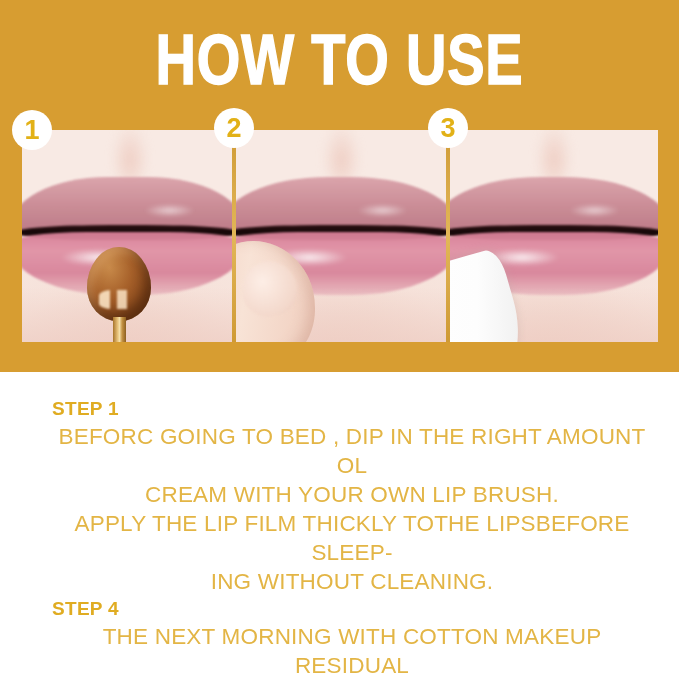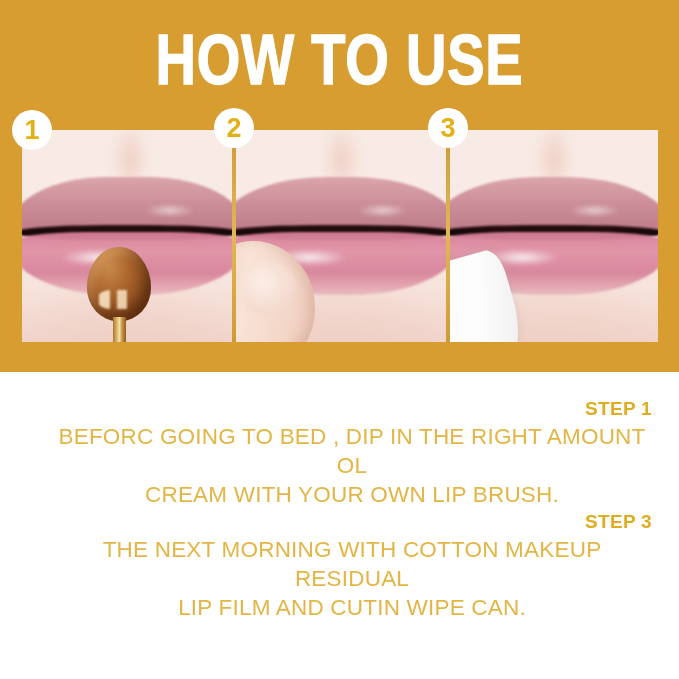--- a/index.html
+++ b/index.html
@@ -268,21 +268,20 @@
     left: 52px;
     top: 396px;
     width: 600px;
   }
   .step-head {
     color: #e0ac22;
     font-weight: 700;
     font-size: 19px;
     line-height: 26px;
     letter-spacing: .3px;
-    text-align: right;
   }
   .step-body {
     color: #e3b545;
     font-weight: 400;
     font-size: 22.5px;
     line-height: 29px;
     letter-spacing: .2px;
     white-space: pre-line;
     text-align: center;
   }
@@ -350,23 +349,25 @@
 
   <div class="steps">
 
     <div>
       <div class="step-head">STEP 1</div>
       <div class="step-body">BEFORC GOING TO BED , DIP IN THE RIGHT AMOUNT OL
 CREAM WITH YOUR OWN LIP BRUSH.</div>
     </div>
 
     <div>
+      <div class="step-body">APPLY THE LIP FILM THICKLY TOTHE LIPSBEFORE SLEEP-
+ING WITHOUT CLEANING.</div>
     </div>
 
     <div>
-      <div class="step-head">STEP 3</div>
+      <div class="step-head">STEP 4</div>
       <div class="step-body">THE NEXT MORNING WITH COTTON MAKEUP RESIDUAL
 LIP FILM AND CUTIN WIPE CAN.</div>
     </div>
 
   </div>
 
 </div>
 
 </body></html>

